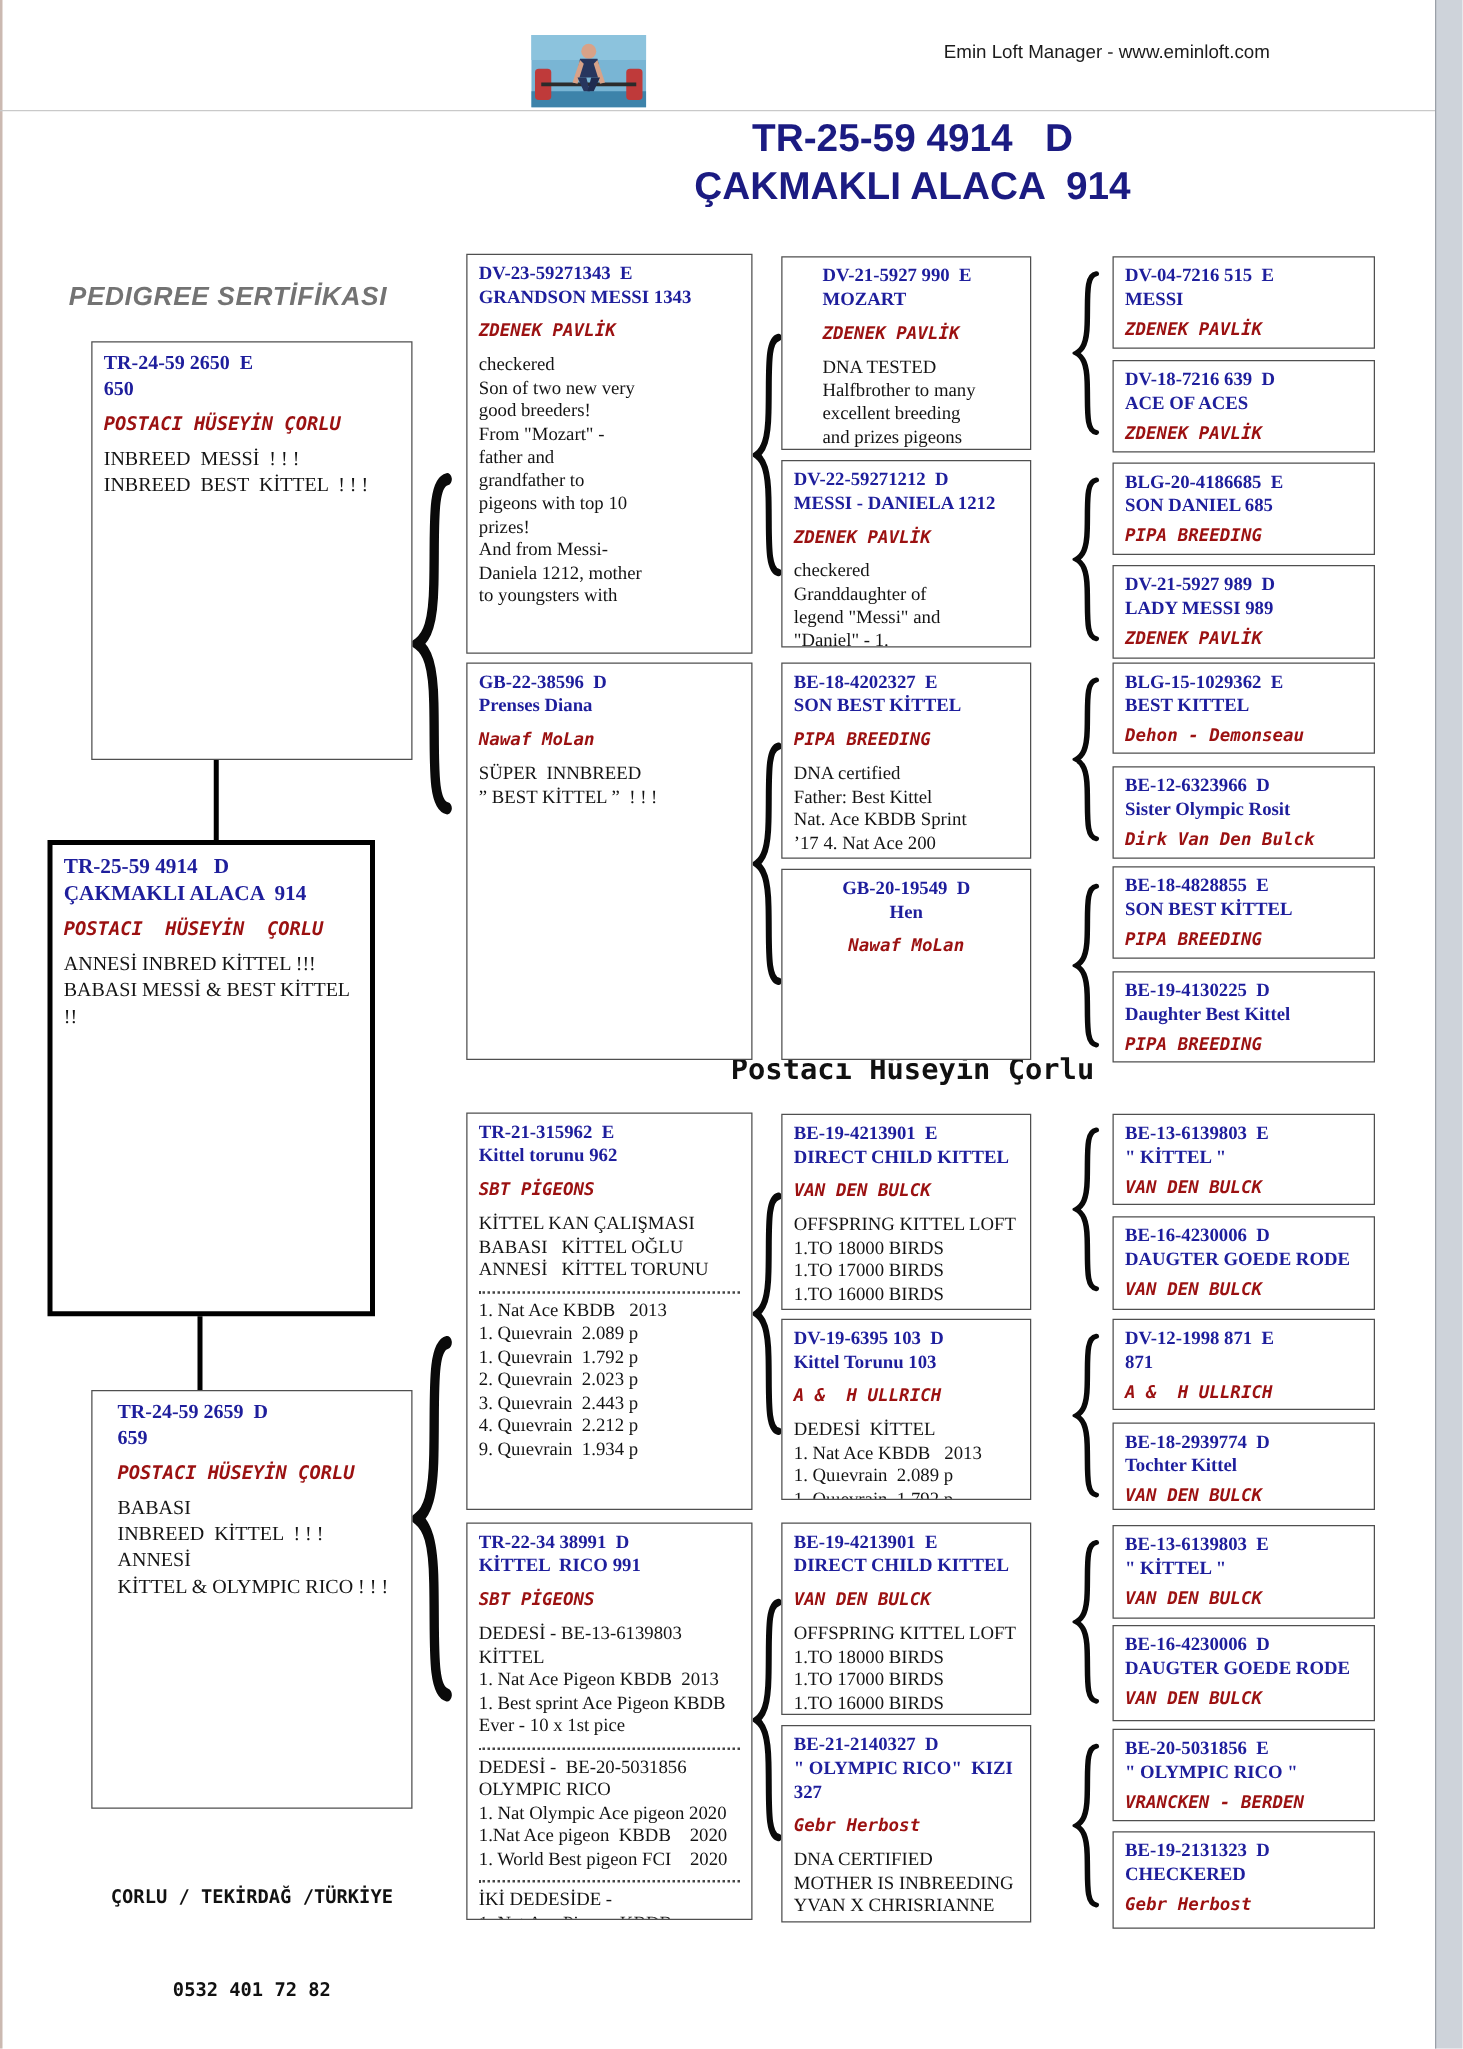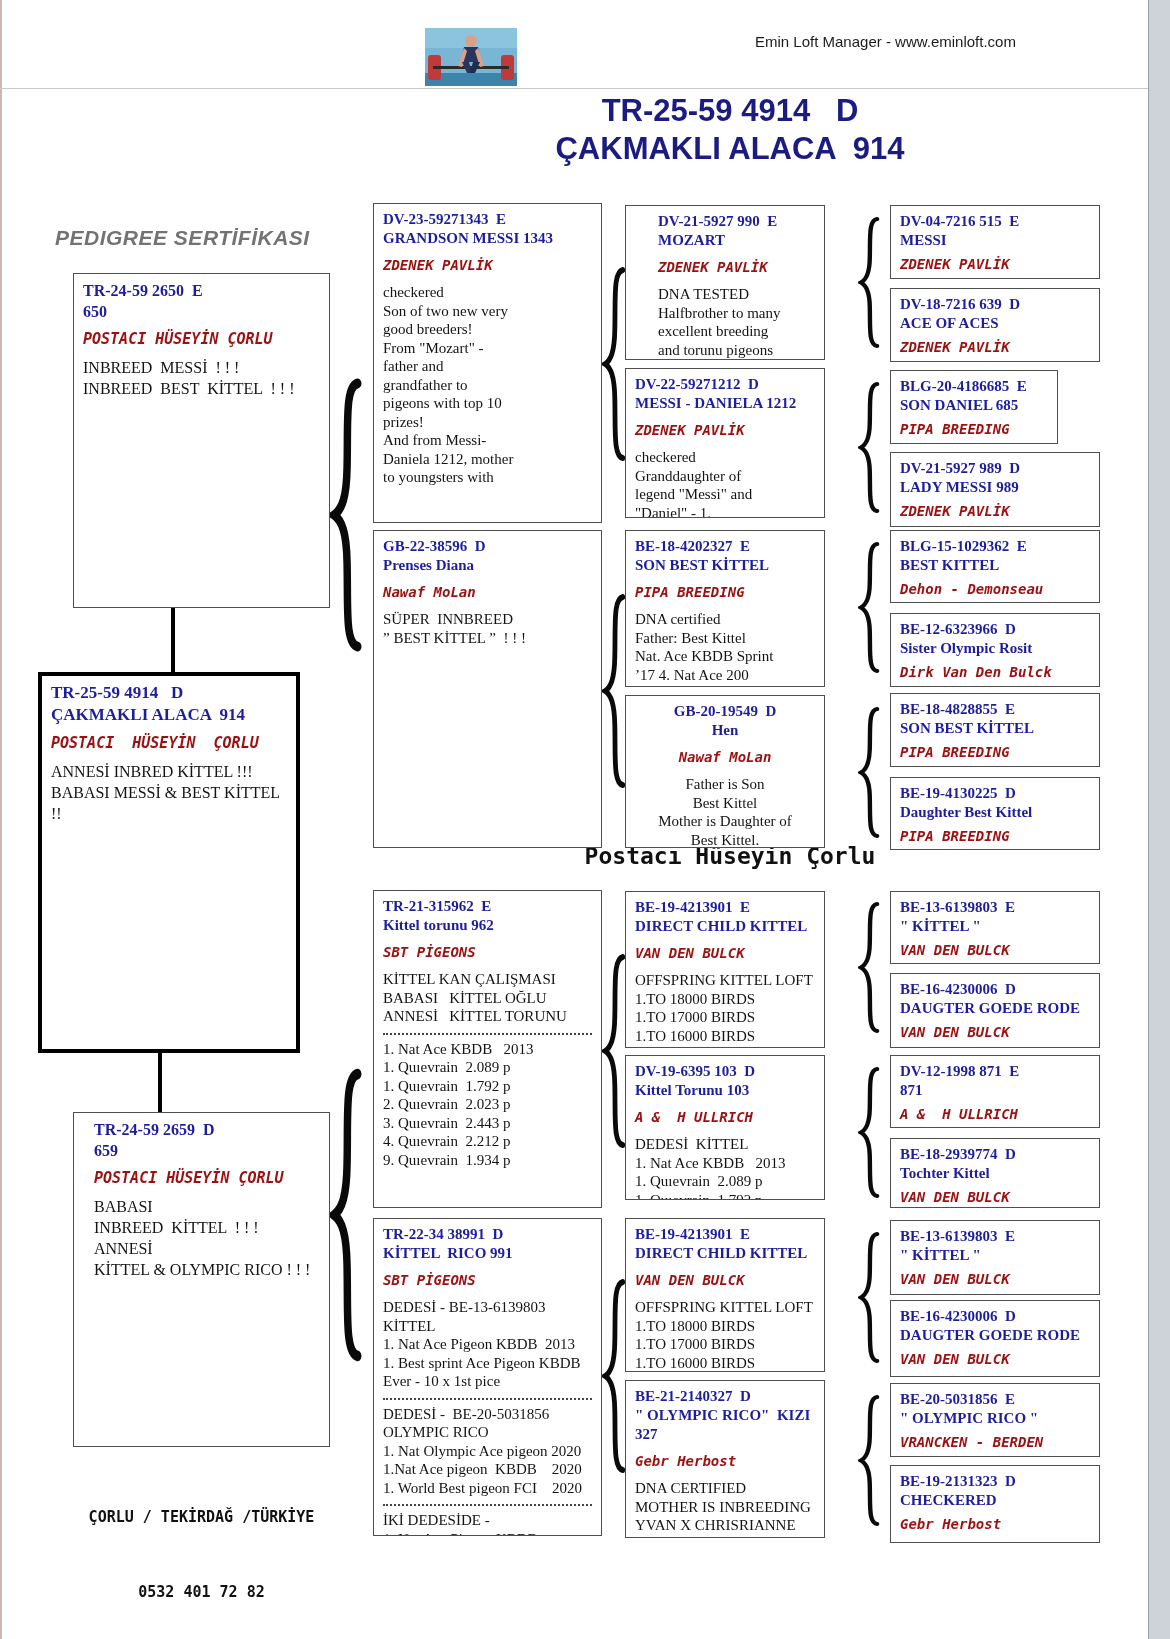--- a/index.html
+++ b/index.html
@@ -256,21 +256,21 @@
 1. Nat Ace Pigeon KBDB</div>
 </div>
 
 <div class="box" style="left:625px;top:205px;width:200px;height:155px;padding-left:32px;">
   <div class="ring">DV-21-5927 990  E</div>
   <div class="pname">MOZART</div>
   <div class="breeder">ZDENEK PAVLİK</div>
   <div class="body">DNA TESTED
 Halfbrother to many
 excellent breeding
-and torunu pigeons</div>
+and prizes pigeons</div>
 </div>
 <div class="box" style="left:625px;top:368px;width:200px;height:150px;">
   <div class="ring">DV-22-59271212  D</div>
   <div class="pname">MESSI - DANIELA 1212</div>
   <div class="breeder">ZDENEK PAVLİK</div>
   <div class="body">checkered
 Granddaughter of
 legend "Messi" and
 "Daniel" - 1.</div>
 </div>
@@ -281,24 +281,20 @@
   <div class="body">DNA certified
 Father: Best Kittel
 Nat. Ace KBDB Sprint
 ’17 4. Nat Ace 200
 Sprint ’16</div>
 </div>
 <div class="box" style="left:625px;top:695px;width:200px;height:153px;text-align:center;">
   <div class="ring">GB-20-19549  D</div>
   <div class="pname">Hen</div>
   <div class="breeder">Nawaf MoLan</div>
-  <div class="body">Father is Son
-Best Kittel
-Mother is Daughter of
-Best Kittel.</div>
 </div>
 <div class="box" style="left:625px;top:891px;width:200px;height:157px;">
   <div class="ring">BE-19-4213901  E</div>
   <div class="pname">DIRECT CHILD KITTEL</div>
   <div class="breeder">VAN DEN BULCK</div>
   <div class="body">OFFSPRING KITTEL LOFT
 1.TO 18000 BIRDS
 1.TO 17000 BIRDS
 1.TO 16000 BIRDS</div>
 </div>
@@ -336,21 +332,21 @@
 <div class="box g4" style="left:890px;top:205px;width:210px;height:74px;">
   <div class="ring">DV-04-7216 515  E</div>
   <div class="pname">MESSI</div>
   <div class="breeder">ZDENEK PAVLİK</div>
 </div>
 <div class="box g4" style="left:890px;top:288px;width:210px;height:74px;">
   <div class="ring">DV-18-7216 639  D</div>
   <div class="pname">ACE OF ACES</div>
   <div class="breeder">ZDENEK PAVLİK</div>
 </div>
-<div class="box g4" style="left:890px;top:370px;width:168px;height:74px;">
+<div class="box g4" style="left:890px;top:370px;width:210px;height:74px;">
   <div class="ring">BLG-20-4186685  E</div>
   <div class="pname">SON DANIEL 685</div>
   <div class="breeder">PIPA BREEDING</div>
 </div>
 <div class="box g4" style="left:890px;top:452px;width:210px;height:75px;">
   <div class="ring">DV-21-5927 989  D</div>
   <div class="pname">LADY MESSI 989</div>
   <div class="breeder">ZDENEK PAVLİK</div>
 </div>
 <div class="box g4" style="left:890px;top:530px;width:210px;height:73px;">

